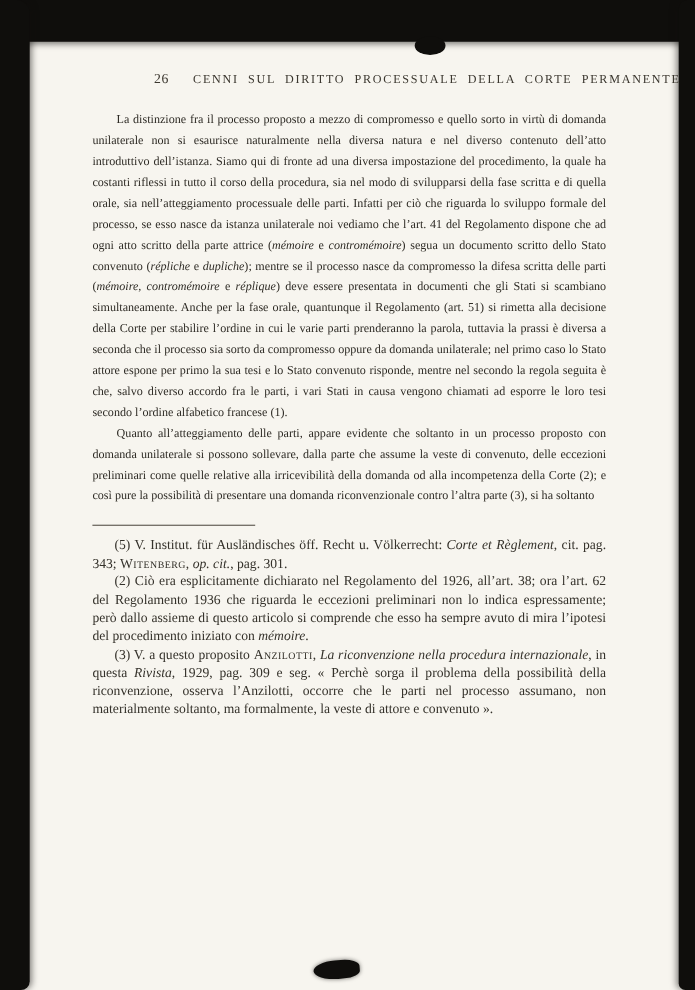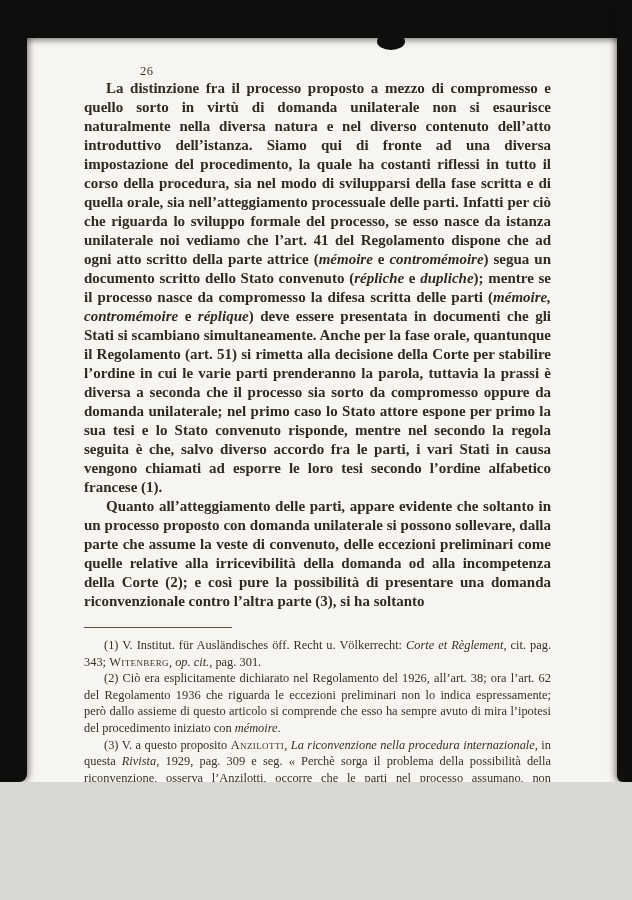--- a/index.html
+++ b/index.html
@@ -1,19 +1,19 @@
 <!DOCTYPE html>
 <html><head>
 <meta charset="utf-8">
 <style>
   html, body { margin: 0; padding: 0; background: #d9d7d2; }
   .stage {
     position: relative;
     width: 632px;
-    height: 782px;
+    height: 900px;
     margin: 0 auto;
     background: #f7f5ef;
     overflow: hidden;
   }
   
   .band { position: absolute; background: #0f0e0c; }
   .band-top   { left: 0; top: 0; width: 100%; height: 38px;
                 border-radius: 0 0 7px 12px;
                 box-shadow: 0 2px 6px rgba(15,14,12,.55); }
   .band-left  { left: 0; top: 0; width: 27px; height: 100%;
@@ -44,24 +44,24 @@
     display: flex; align-items: baseline;
     padding-left: 56px;
     font-size: 11px; letter-spacing: 1.6px;
     color: #3b372f;
     white-space: nowrap;
   }
   .pagenum { font-size: 12.5px; letter-spacing: 0.5px; margin-right: 22px; }
   .running-title { word-spacing: 4px; }
 
   .body-text {
-    font-size: 15px;
+    margin-top: 21px;
+    font-size: 11px;
     line-height: 19px;
     text-align: justify;
-    font-weight: bold;
   }
   .para { margin: 0; text-indent: 22px; }
 
   .fn-sep {
     width: 148px; height: 0;
     border-top: 1px solid #57534a;
     margin: 16px 0 9px 0;
   }
   .footnotes {
     font-size: 12.4px;
@@ -82,29 +82,30 @@
   <div class="band band-top"></div>
   <div class="band band-left"></div>
   <div class="band band-right"></div>
   <div class="notch-top"></div>
   <div class="blob-bottom"></div>
 
   <div class="page">
 
     <div class="header">
       <span class="pagenum">26</span>
+      <span class="running-title">CENNI SUL DIRITTO PROCESSUALE DELLA CORTE PERMANENTE</span>
     </div>
 
     <div class="body-text">
       <p class="para"><span>La distinzione fra il processo proposto a mezzo di compromesso e quello sorto in virtù di domanda unilaterale non si esaurisce naturalmente nella diversa natura e nel diverso contenuto dell’atto introduttivo dell’istanza. Siamo qui di fronte ad una diversa impostazione del procedimento, la quale ha costanti riflessi in tutto il corso della procedura, sia nel modo di svilupparsi della fase scritta e di quella orale, sia nell’atteggiamento processuale delle parti. Infatti per ciò che riguarda lo sviluppo formale del processo, se esso nasce da istanza unilaterale noi vediamo che l’art. 41 del Regolamento dispone che ad ogni atto scritto della parte attrice (</span><span class="it">mémoire</span><span> e </span><span class="it">contromémoire</span><span>) segua un documento scritto dello Stato convenuto (</span><span class="it">répliche</span><span> e </span><span class="it">dupliche</span><span>); mentre se il processo nasce da compromesso la difesa scritta delle parti (</span><span class="it">mémoire, contromémoire</span><span> e </span><span class="it">réplique</span><span>) deve essere presentata in documenti che gli Stati si scambiano simultaneamente. Anche per la fase orale, quantunque il Regolamento (art. 51) si rimetta alla decisione della Corte per stabilire l’ordine in cui le varie parti prenderanno la parola, tuttavia la prassi è diversa a seconda che il processo sia sorto da compromesso oppure da domanda unilaterale; nel primo caso lo Stato attore espone per primo la sua tesi e lo Stato convenuto risponde, mentre nel secondo la regola seguita è che, salvo diverso accordo fra le parti, i vari Stati in causa vengono chiamati ad esporre le loro tesi secondo l’ordine alfabetico francese (1).</span></p>
       <p class="para"><span>Quanto all’atteggiamento delle parti, appare evidente che soltanto in un processo proposto con domanda unilaterale si possono sollevare, dalla parte che assume la veste di convenuto, delle eccezioni preliminari come quelle relative alla irricevibilità della domanda od alla incompetenza della Corte (2); e così pure la possibilità di presentare una domanda riconvenzionale contro l’altra parte (3), si ha soltanto</span></p>
     </div>
 
     <div class="fn-sep"></div>
 
     <div class="footnotes">
-      <p class="fn"><span>(1) V. Institut. für Ausländisches öff. Recht u. Völkerrecht: </span><span class="it">Corte et Règlement</span><span>, cit. pag. 343; </span><span class="sc">Witenberg</span><span>, </span><span class="it">op. cit.</span><span>, pag. 301.</span></p>
+      <p class="fn"><span>(5) V. Institut. für Ausländisches öff. Recht u. Völkerrecht: </span><span class="it">Corte et Règlement</span><span>, cit. pag. 343; </span><span class="sc">Witenberg</span><span>, </span><span class="it">op. cit.</span><span>, pag. 301.</span></p>
       <p class="fn"><span>(2) Ciò era esplicitamente dichiarato nel Regolamento del 1926, all’art. 38; ora l’art. 62 del Regolamento 1936 che riguarda le eccezioni preliminari non lo indica espressamente; però dallo assieme di questo articolo si comprende che esso ha sempre avuto di mira l’ipotesi del procedimento iniziato con </span><span class="it">mémoire</span><span>.</span></p>
       <p class="fn"><span>(3) V. a questo proposito </span><span class="sc">Anzilotti</span><span>, </span><span class="it">La riconvenzione nella procedura internazionale</span><span>, in questa </span><span class="it">Rivista</span><span>, 1929, pag. 309 e seg. « Perchè sorga il problema della possibilità della riconvenzione, osserva l’Anzilotti, occorre che le parti nel processo assumano, non materialmente soltanto, ma formalmente, la veste di attore e convenuto ».</span></p>
     </div>
 
   </div>
 </div>
 
 </body></html>

